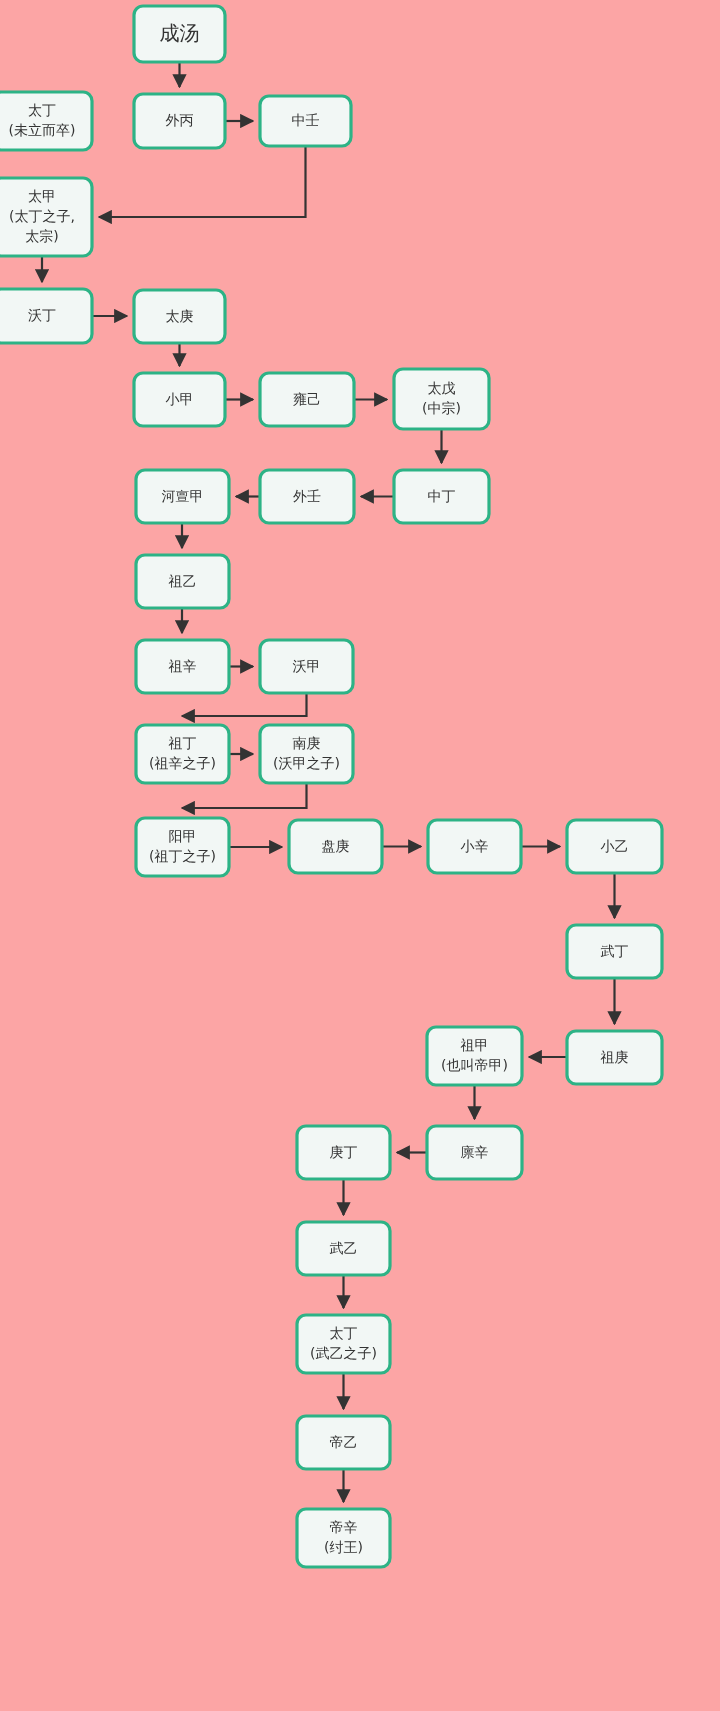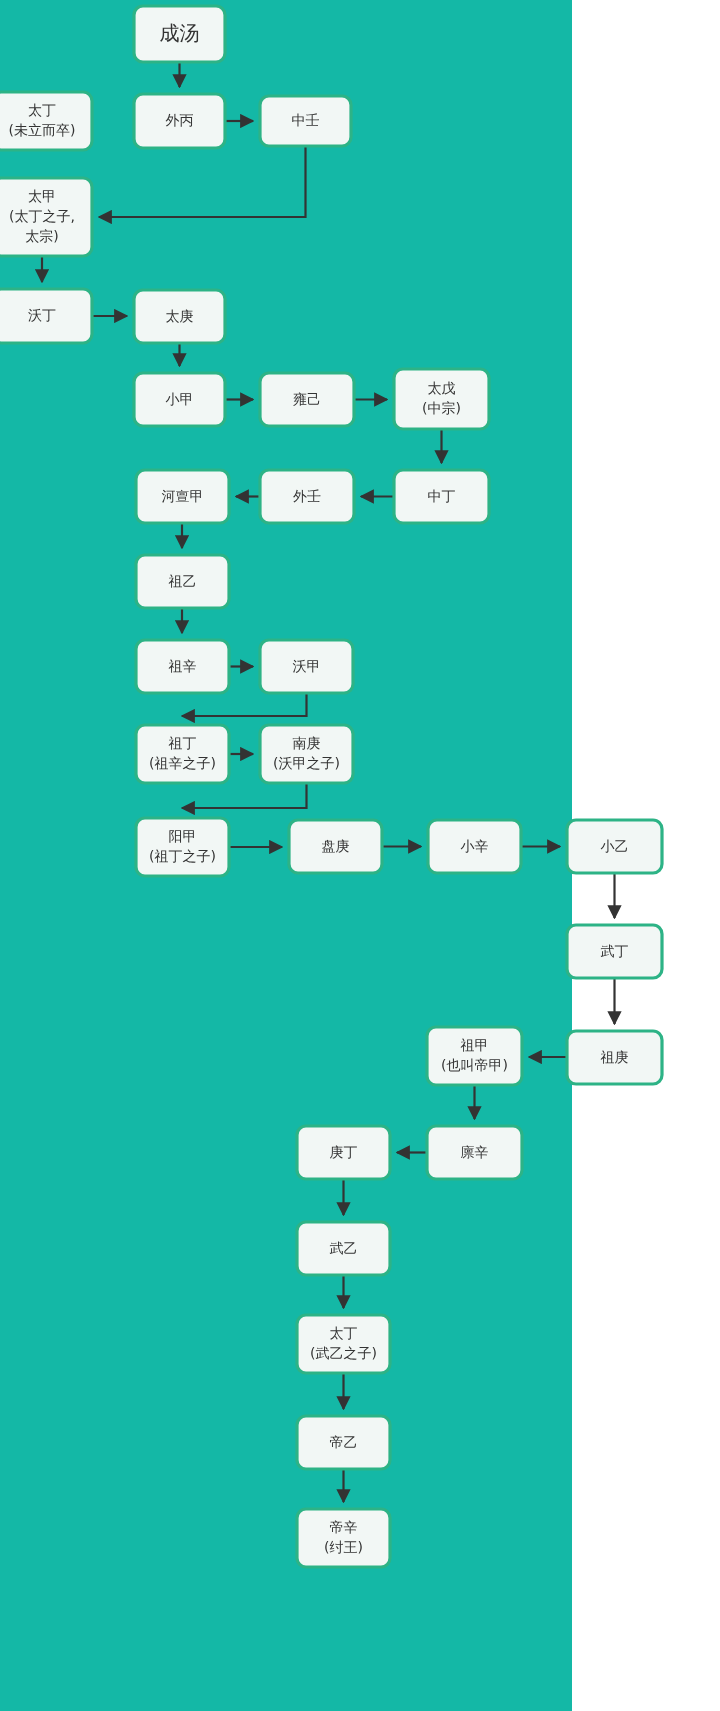--- a/index.html
+++ b/index.html
@@ -1,18 +1,18 @@
 <!DOCTYPE html>
 <html><head>
 <meta charset="utf-8">
 <style>
   html,body{margin:0;padding:0;background:#ffffff;}
   body{width:720px;height:1711px;overflow:hidden;
        font-family:"DejaVu Sans","Liberation Sans",sans-serif;}
-  #chart-root{position:relative;width:572px;height:1711px;background:#14b8a6;}
+  #chart-root{position:relative;width:720px;height:1711px;background:#fca5a5;}
   svg#flow{position:absolute;left:0;top:0;width:720px;height:1711px;display:block;}
   .node-rect{fill:#f2f7f5;stroke:#2db386;stroke-width:3.2;}
   .node-label{fill:#333333;font-family:"DejaVu Sans","Liberation Sans",sans-serif;
               font-size:14px;text-anchor:middle;dominant-baseline:middle;}
   .node-label.root{font-size:20px;}
   .edge{fill:none;stroke:#333333;stroke-width:2.2;stroke-linejoin:miter;stroke-linecap:butt;}
   .node-group{cursor:default;}
 </style>
 </head>
 <body>

